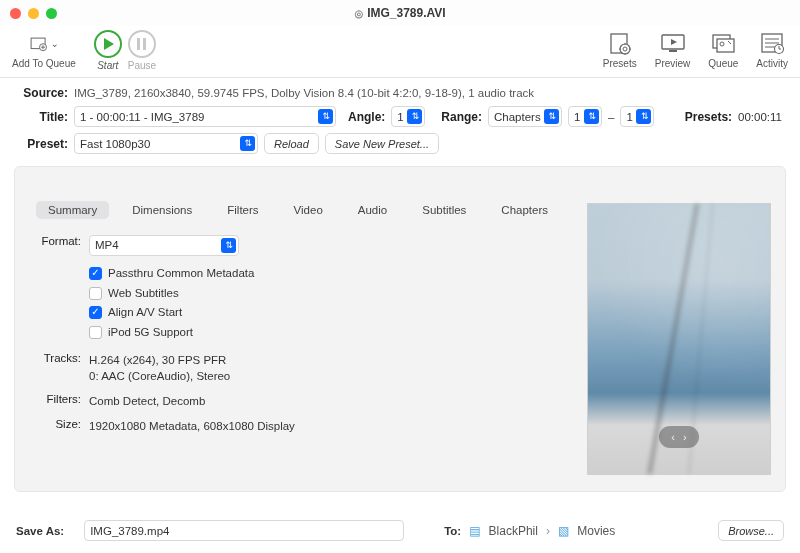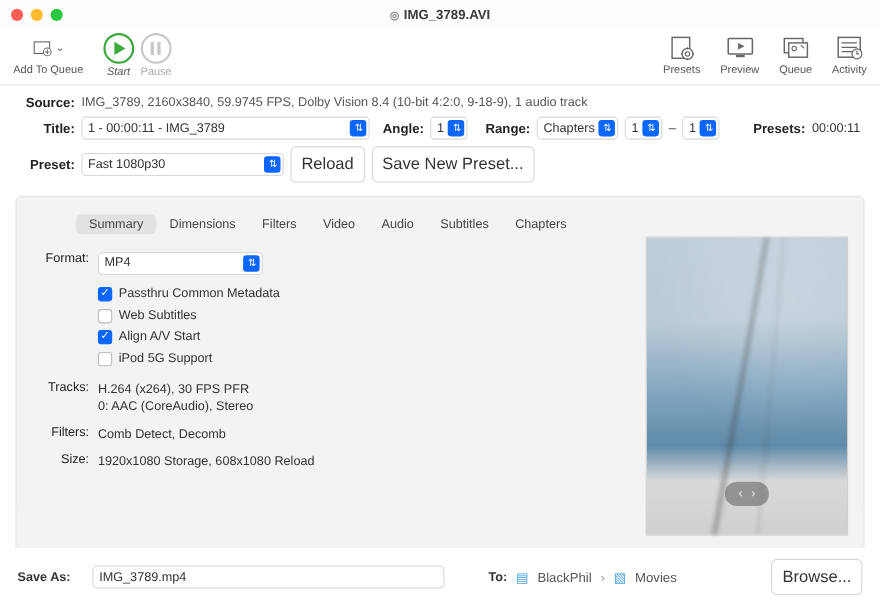--- a/index.html
+++ b/index.html
@@ -69,28 +69,28 @@
 .sel { position: relative; padding-right: 20px; }
 .sel::after {
   content: ""; position: absolute; right: 2px; top: 2px; width: 15px; height: 15px;
   background: #0a66ff; border-radius: 3px;
 }
 .sel::before {
   content: "⌄"; position: absolute; right: 5px; top: 1px; color: #fff; font-size: 11px; z-index: 2; line-height: 11px;
 }
 .sel.updown::before { content: "⇅"; font-size: 9px; top: 4px; right: 5px; }
 .btn {
-  border: 1px solid #d8d8d8; border-radius: 5px; height: 33px;
-  padding: 0 9px; font-size: 15px; background: #fff; cursor: default;
-  display: inline-flex; align-items: center;
+  border: 1px solid #d8d8d8; border-radius: 5px; height: 21px;
+  padding: 0 9px; font-size: 11px; background: #fff; cursor: default;
+  display: inline-flex; align-items: center; font-style: italic;
 }
 
 .tabbar {
-  display: flex; justify-content: center; gap: 0;
-  margin: 6px 0 6px 0;
+  display: flex; justify-content: center; gap: 11px;
+  margin: 24px 0 6px 0;
 }
 .tabbar .tab {
   padding: 3px 12px; font-size: 11.5px; color: #444; border-radius: 5px;
 }
 .tabbar .tab.active { background: #e2e2e4; }
 
 .mainpanel {
   background: #f3f3f3; border: 1px solid #e6e6e6; border-radius: 6px;
   margin: 0 14px; padding: 10px 14px 14px 14px;
   display: flex; gap: 20px;
@@ -319,21 +319,21 @@
 0: AAC (CoreAudio), Stereo</div>
     </div>
 
     <div class="summaryrow" style="margin-top:8px;">
       <div class="k">Filters:</div>
       <div class="v">Comb Detect, Decomb</div>
     </div>
 
     <div class="summaryrow" style="margin-top:8px;">
       <div class="k">Size:</div>
-      <div class="v">1920x1080 Storage, 608x1080 Reload</div>
+      <div class="v">1920x1080 Metadata, 608x1080 Display</div>
     </div>
   </div>
 
   <div>
     <div style="height:24px;"></div>
     <div class="preview">
       <div class="navcirc">
         <span>‹</span>
         <span>›</span>
       </div>

